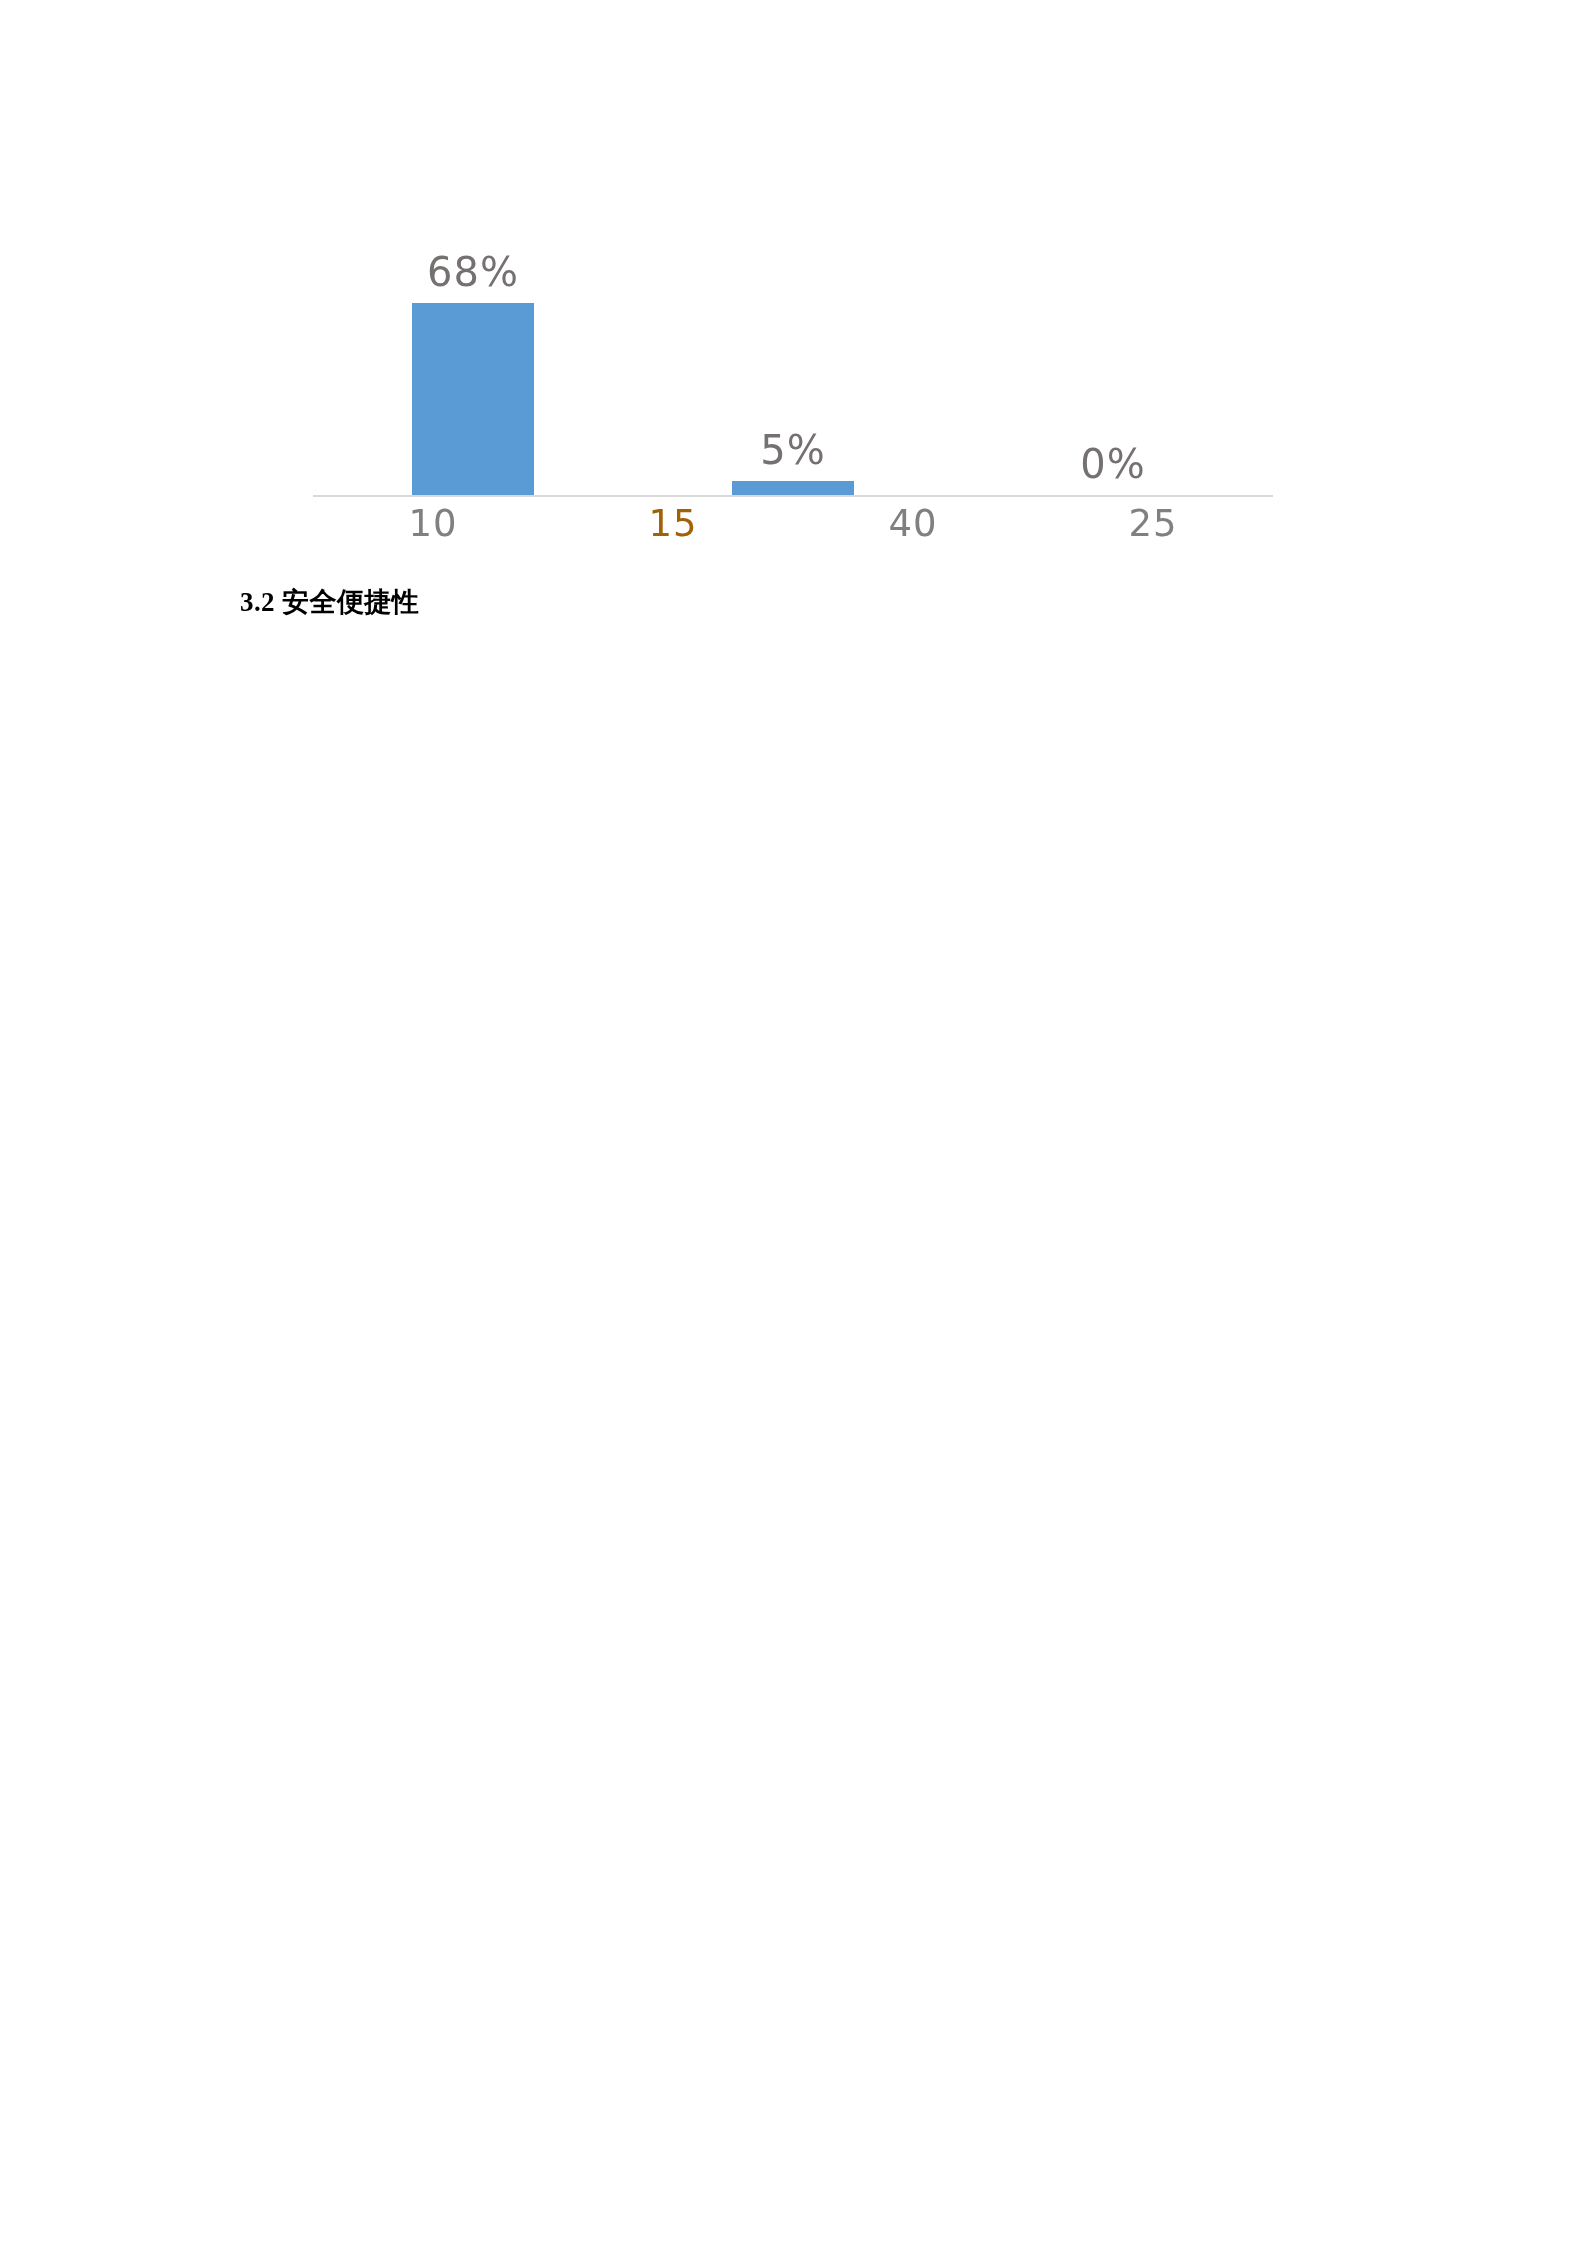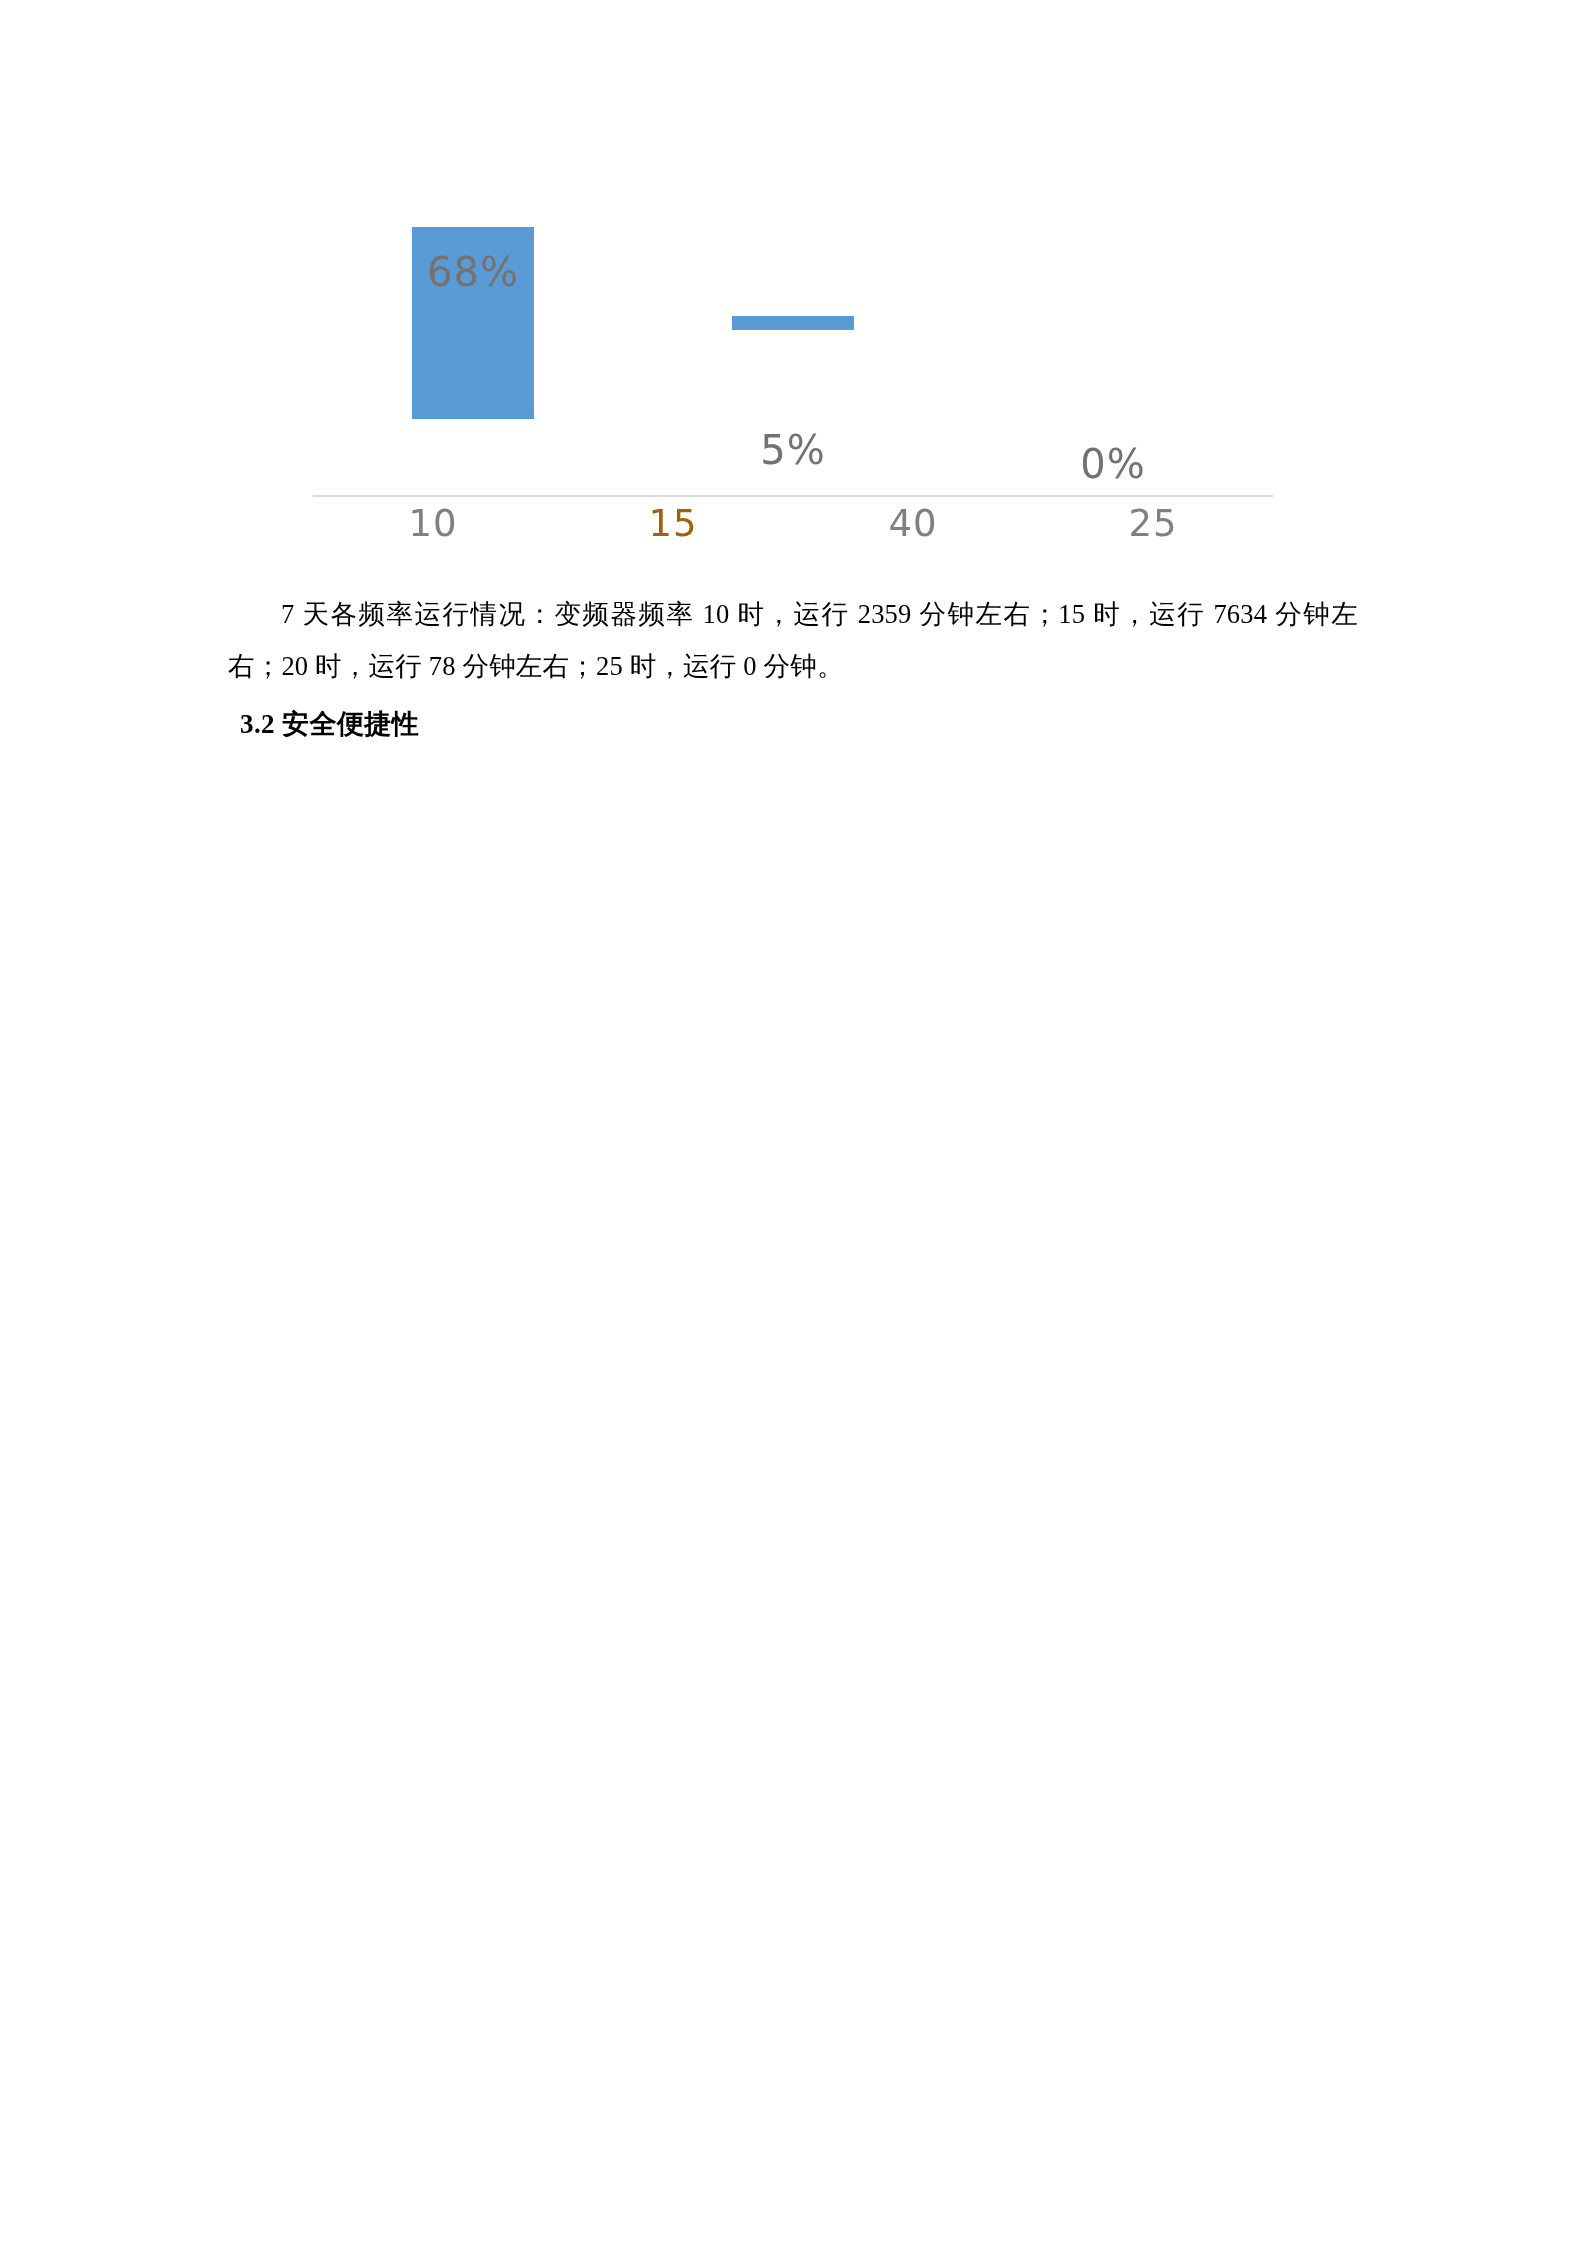--- a/index.html
+++ b/index.html
@@ -59,21 +59,21 @@
     height: 345px;
     display: flex;
     align-items: flex-end;
   }
   .bar-slot {
     flex: 1 1 0;
     height: 100%;
     position: relative;
     display: flex;
     flex-direction: column;
-    justify-content: center;
+    justify-content: flex-end;
     align-items: center;
   }
   .bar {
     width: 122px;
     background: #5b9bd5;
   }
   .bar-label {
     position: absolute;
     width: 100%;
     text-align: center;
@@ -157,20 +157,19 @@
       <div class="axis-line"></div>
       <div class="tick-row">
         <div class="tick" style="color: rgb(128, 128, 128);">10</div>
         <div class="tick" style="color: #a16207;">15</div>
         <div class="tick" style="color: rgb(128, 128, 128);">40</div>
         <div class="tick" style="color: rgb(128, 128, 128);">25</div>
       </div>
     </div>
 
 
-    <p class="body first">7 天各频率运行情况：变频器频率 10 时，运行 2359 分钟左右；15 时，运行 7634 分钟左右；20 时，运行 78 分钟左右；25 时，运行 0 分钟。</p>
 
     <h2 class="heading">3.2 安全便捷性</h2>
 
 
 
   </div>
 </div>
 
 </body></html>

